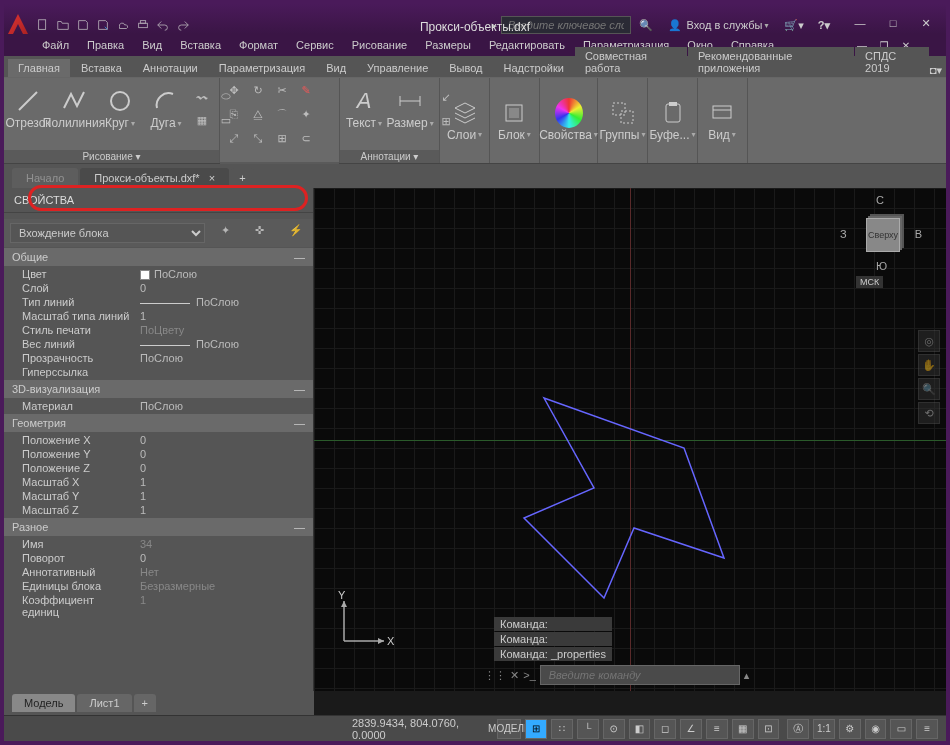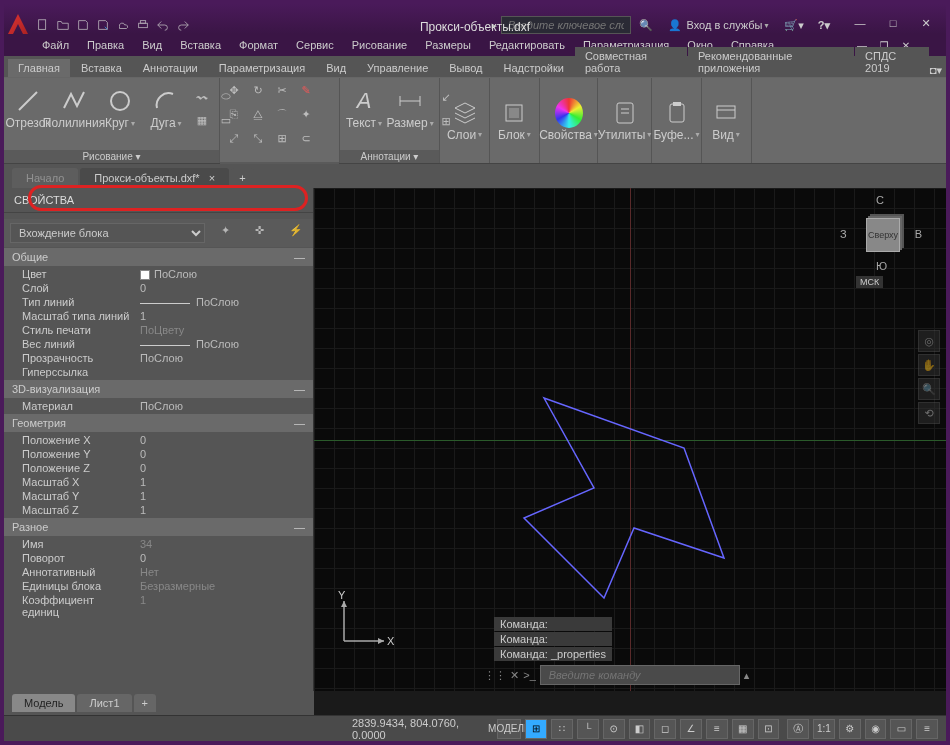--- a/index.html
+++ b/index.html
@@ -295,31 +295,30 @@
     <div class="ribbon-panel" style="width:58px">
       <div class="panel-content">
           <div class="big-btn">
             <div class="big-btn-icon">
               <div class="color-swatch"></div>
             </div>
             <div class="big-btn-label darrow">Свойства</div>
           </div>
         </div>
     </div>
-    <div class="ribbon-panel" style="width:54px">
+    <div class="ribbon-panel" style="width:50px">
       <div class="panel-content">
           <div class="big-btn">
             <div class="big-btn-icon">
               <svg width="28" height="28">
-                <rect x="6" y="4" width="16" height="20" rx="2" fill="none" stroke="#ccc"></rect>
-                <line x1="10" y1="10" x2="18" y2="10" stroke="#ccc"></line>
-                <line x1="10" y1="14" x2="18" y2="14" stroke="#ccc"></line>
-              </svg>
-            </div>
-            <div class="big-btn-label darrow">Утилиты</div>
+                <rect x="4" y="4" width="12" height="12" fill="none" stroke="#ccc" stroke-dasharray="2"></rect>
+                <rect x="12" y="12" width="12" height="12" fill="none" stroke="#ccc" stroke-dasharray="2"></rect>
+              </svg>
+            </div>
+            <div class="big-btn-label darrow">Группы</div>
           </div>
         </div>
     </div>
     <div class="ribbon-panel" style="width:50px">
       <div class="panel-content">
           <div class="big-btn">
             <div class="big-btn-icon">
               <svg width="28" height="28">
                 <rect x="7" y="5" width="14" height="18" rx="2" fill="none" stroke="#ccc"></rect>
                 <rect x="10" y="3" width="8" height="4" fill="#ccc"></rect>

